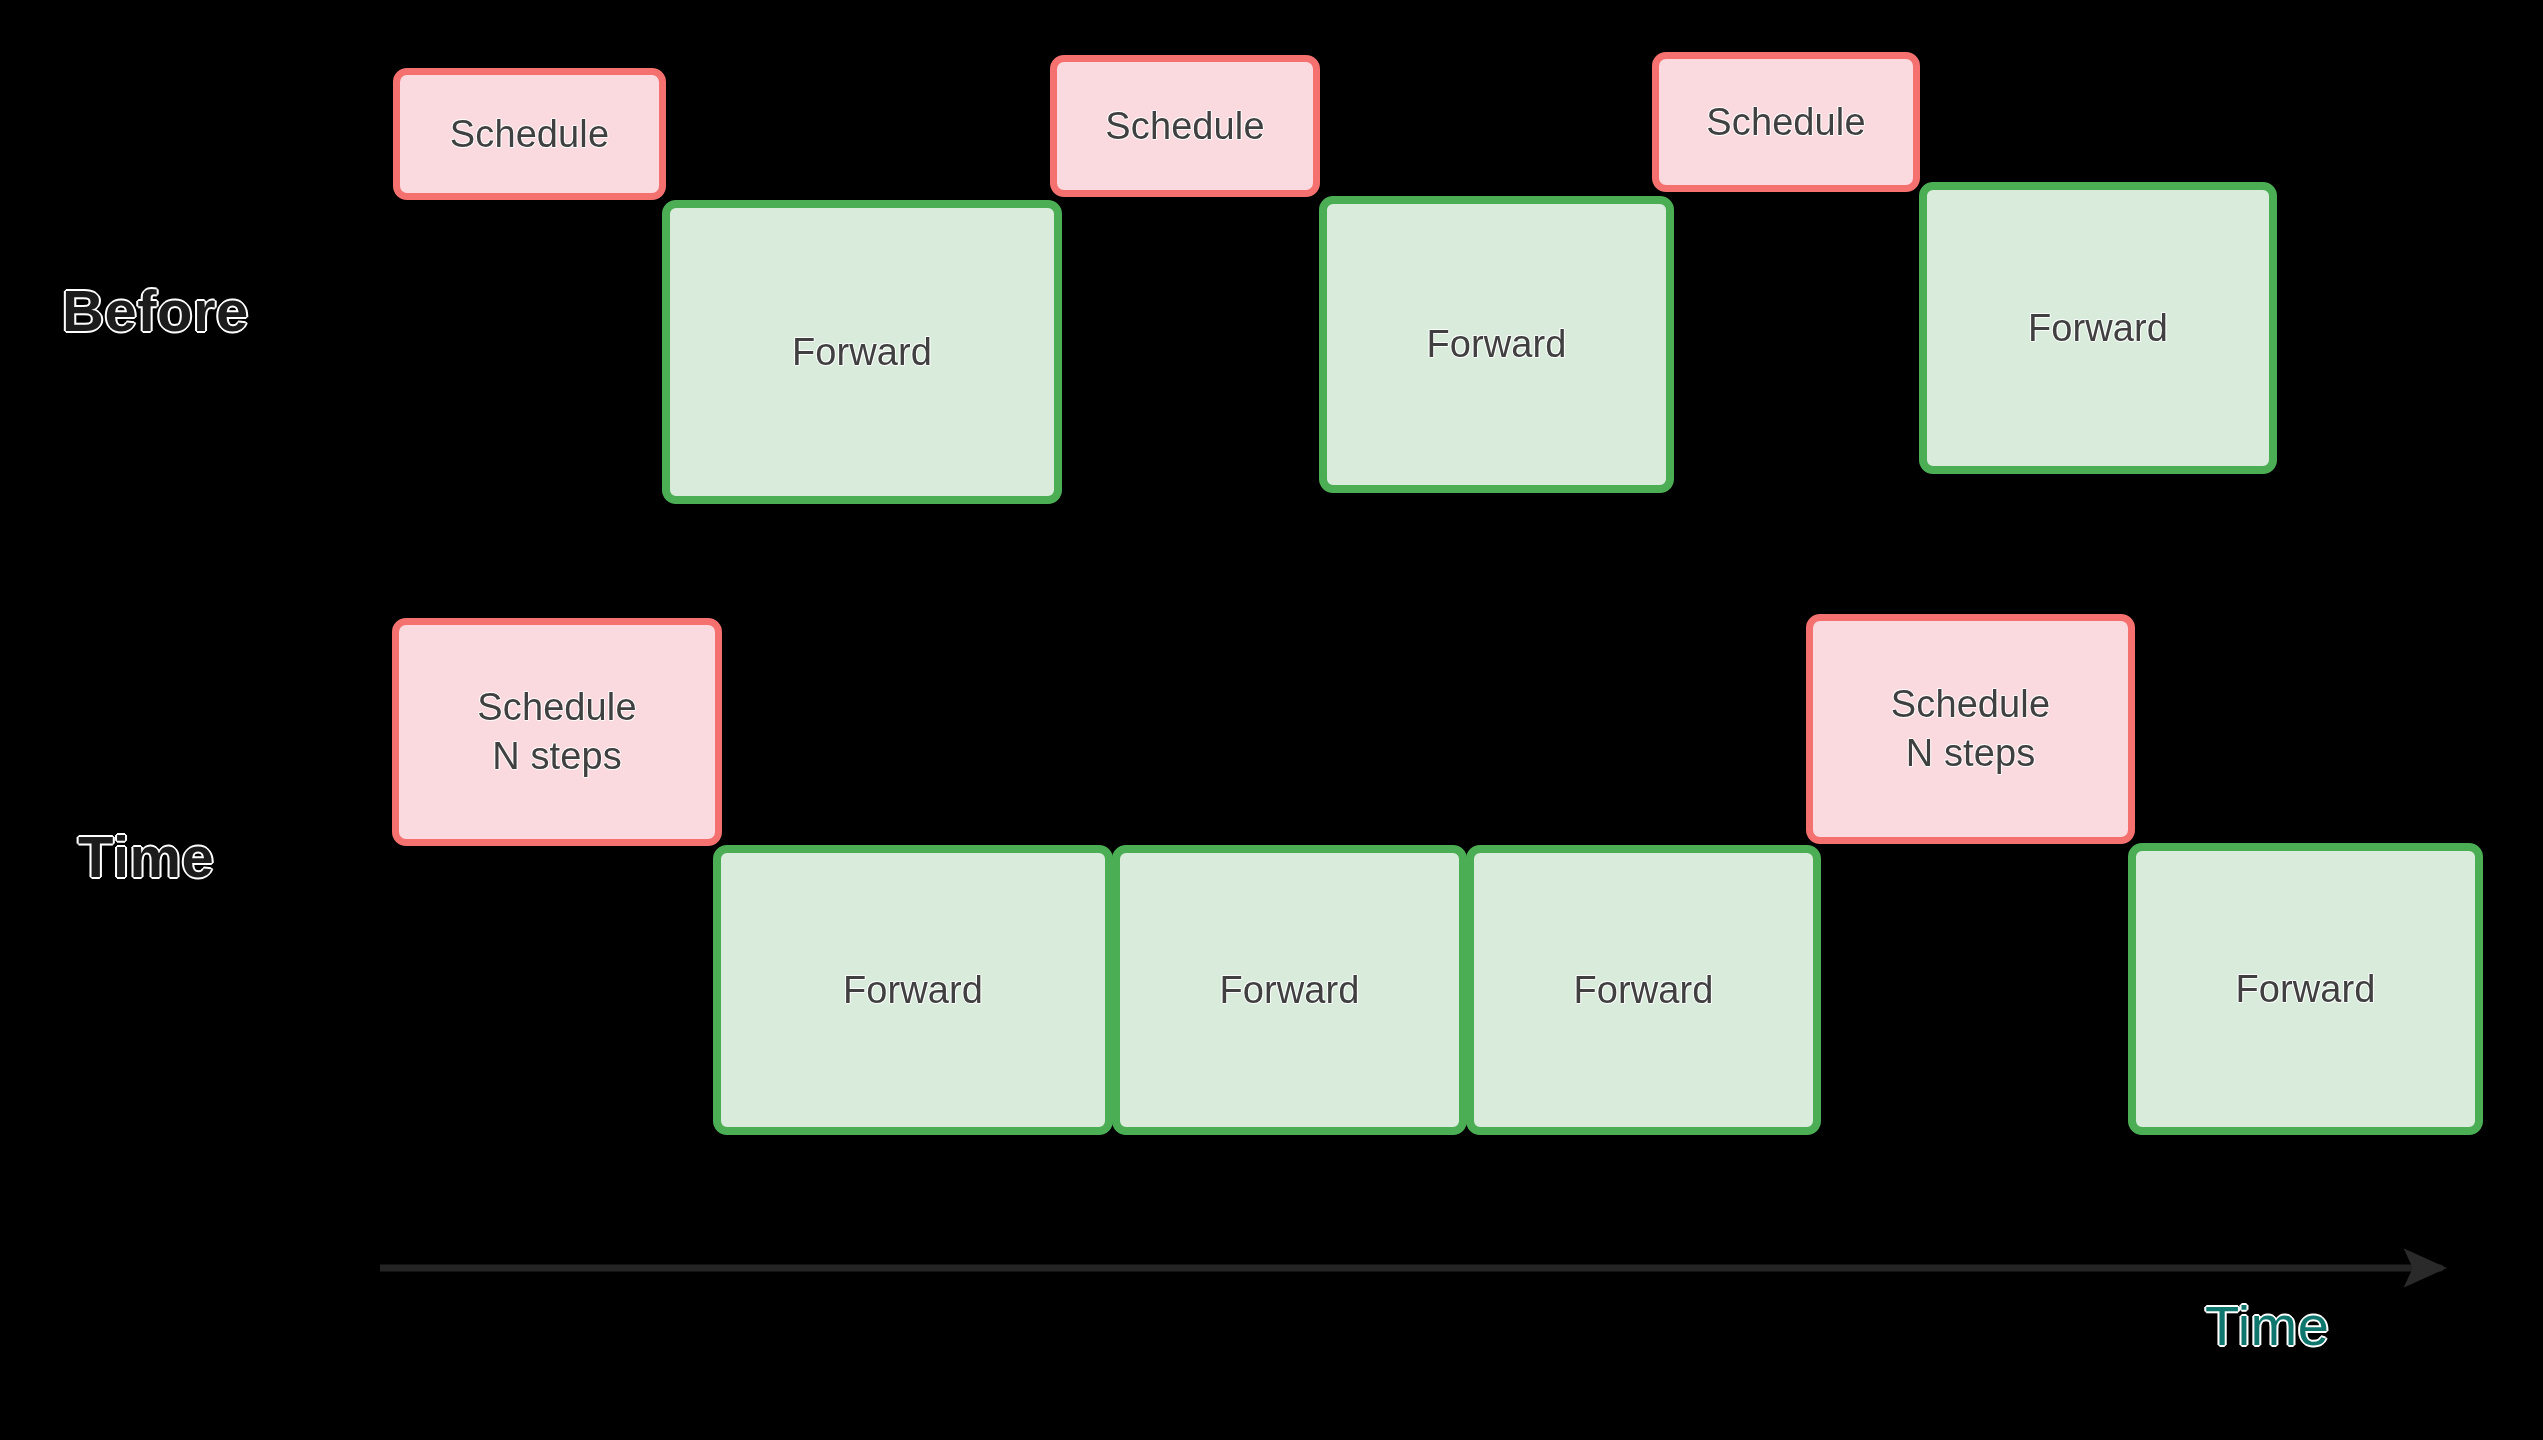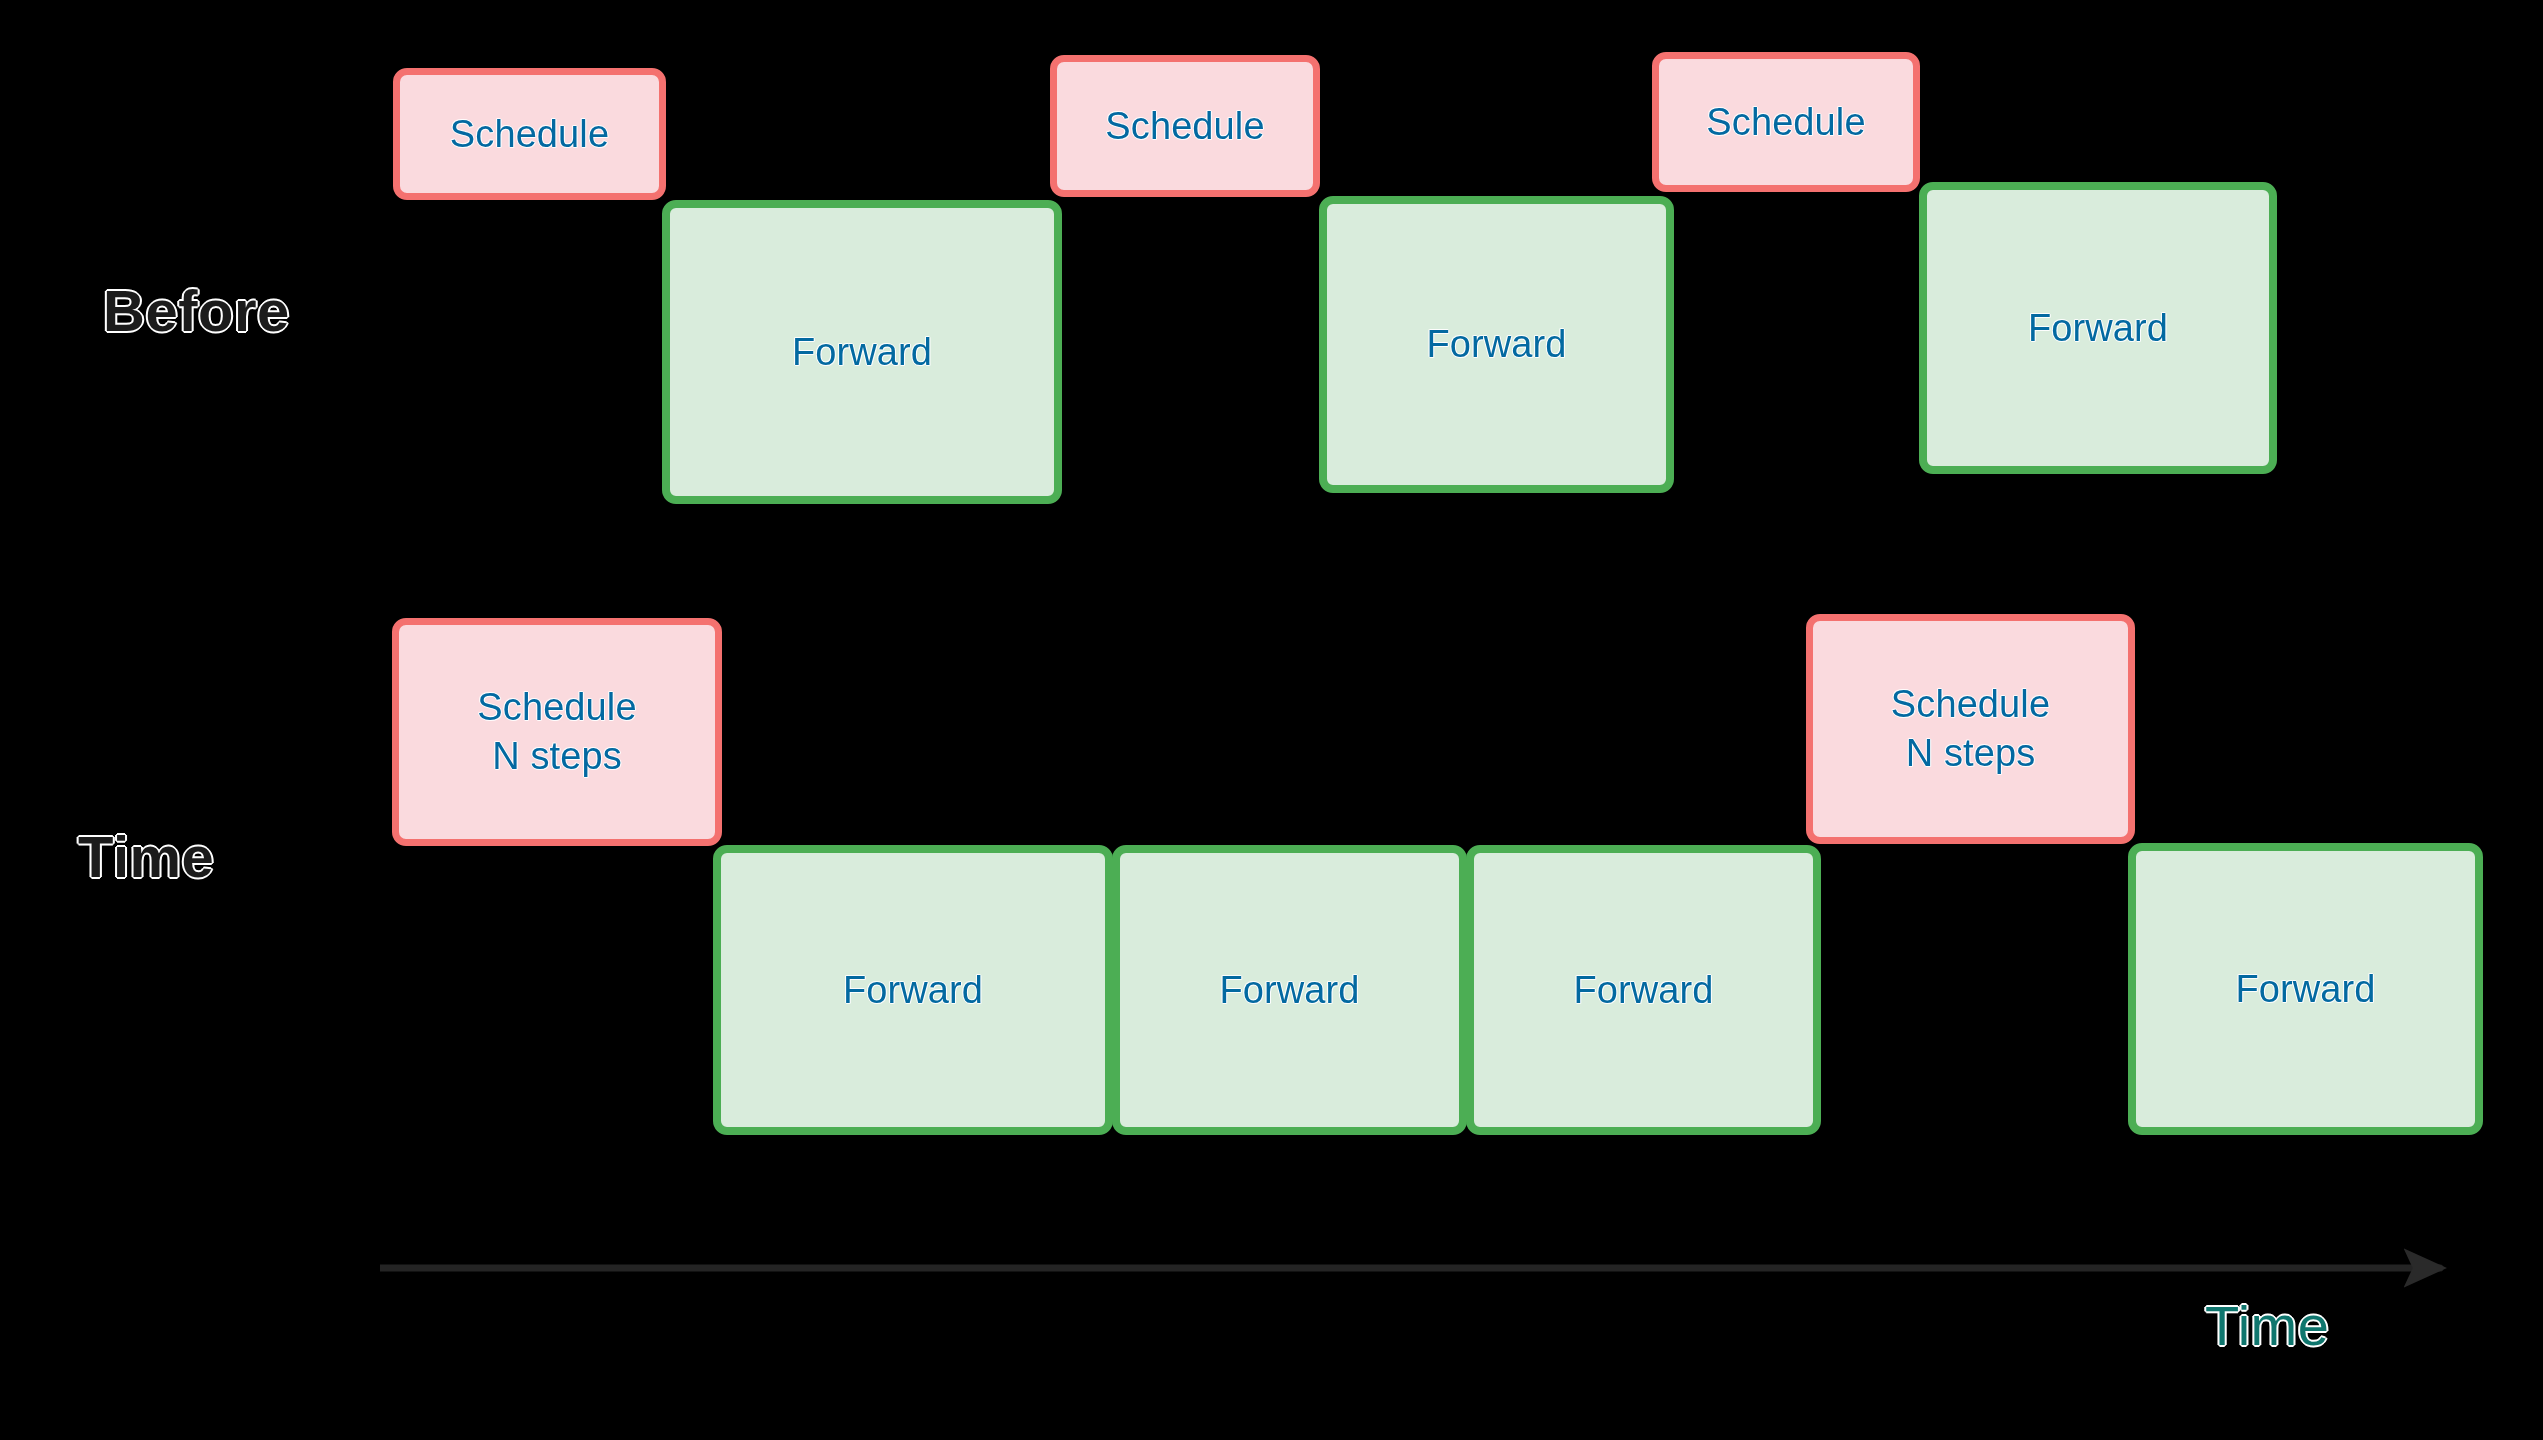--- a/index.html
+++ b/index.html
@@ -30,21 +30,21 @@
     justify-content: center;
     text-align: center;
     border-radius: 14px;
     border-style: solid;
     line-height: 1.28;
     white-space: pre-line;
     letter-spacing: 0.1px;
   }
   .box .label {
     display: block;
-    color: #0369a1;
+    color: #404040;
     text-shadow:
        1px  0   0 rgba(255,255,255,0.85),
       -1px  0   0 rgba(255,255,255,0.85),
        0    1px 0 rgba(255,255,255,0.85),
        0   -1px 0 rgba(255,255,255,0.85),
        1px  1px 0 rgba(255,255,255,0.55),
       -1px -1px 0 rgba(255,255,255,0.55);
   }
   .box.schedule {
     background: #fadade;
@@ -104,21 +104,21 @@
        0   -2px 0 #ffffff;
     white-space: nowrap;
   }
 </style>
 </head>
 <body style="background: rgb(0, 0, 0);">
 
 <div id="stage" style="width: 2543px; height: 1440px; background: rgb(0, 0, 0);">
 
   <div id="row-labels">
-      <div class="row-label" style="left: 62px; top: 277px; margin-left: 41px;">Before</div>
+      <div class="row-label" style="left: 62px; top: 277px;">Before</div>
       <div class="row-label" style="left: 78px; top: 823px;">Time</div>
     </div>
 
   <div id="row-before">
       <div class="box schedule" style="left: 393px; top: 68px; width: 273px; height: 132px; background: rgb(250, 218, 222); border-color: rgb(244, 113, 111);"><span class="label">Schedule</span></div>
       <div class="box forward" style="left: 662px; top: 200px; width: 400px; height: 304px; background: rgb(217, 236, 220); border-color: rgb(76, 174, 84);"><span class="label">Forward</span></div>
       <div class="box schedule" style="left: 1050px; top: 55px; width: 270px; height: 142px; background: rgb(250, 218, 222); border-color: rgb(244, 113, 111);"><span class="label">Schedule</span></div>
       <div class="box forward" style="left: 1319px; top: 196px; width: 355px; height: 297px; background: rgb(217, 236, 220); border-color: rgb(76, 174, 84);"><span class="label">Forward</span></div>
       <div class="box schedule" style="left: 1652px; top: 52px; width: 268px; height: 140px; background: rgb(250, 218, 222); border-color: rgb(244, 113, 111);"><span class="label">Schedule</span></div>
       <div class="box forward" style="left: 1919px; top: 182px; width: 358px; height: 292px; background: rgb(217, 236, 220); border-color: rgb(76, 174, 84);"><span class="label">Forward</span></div>

